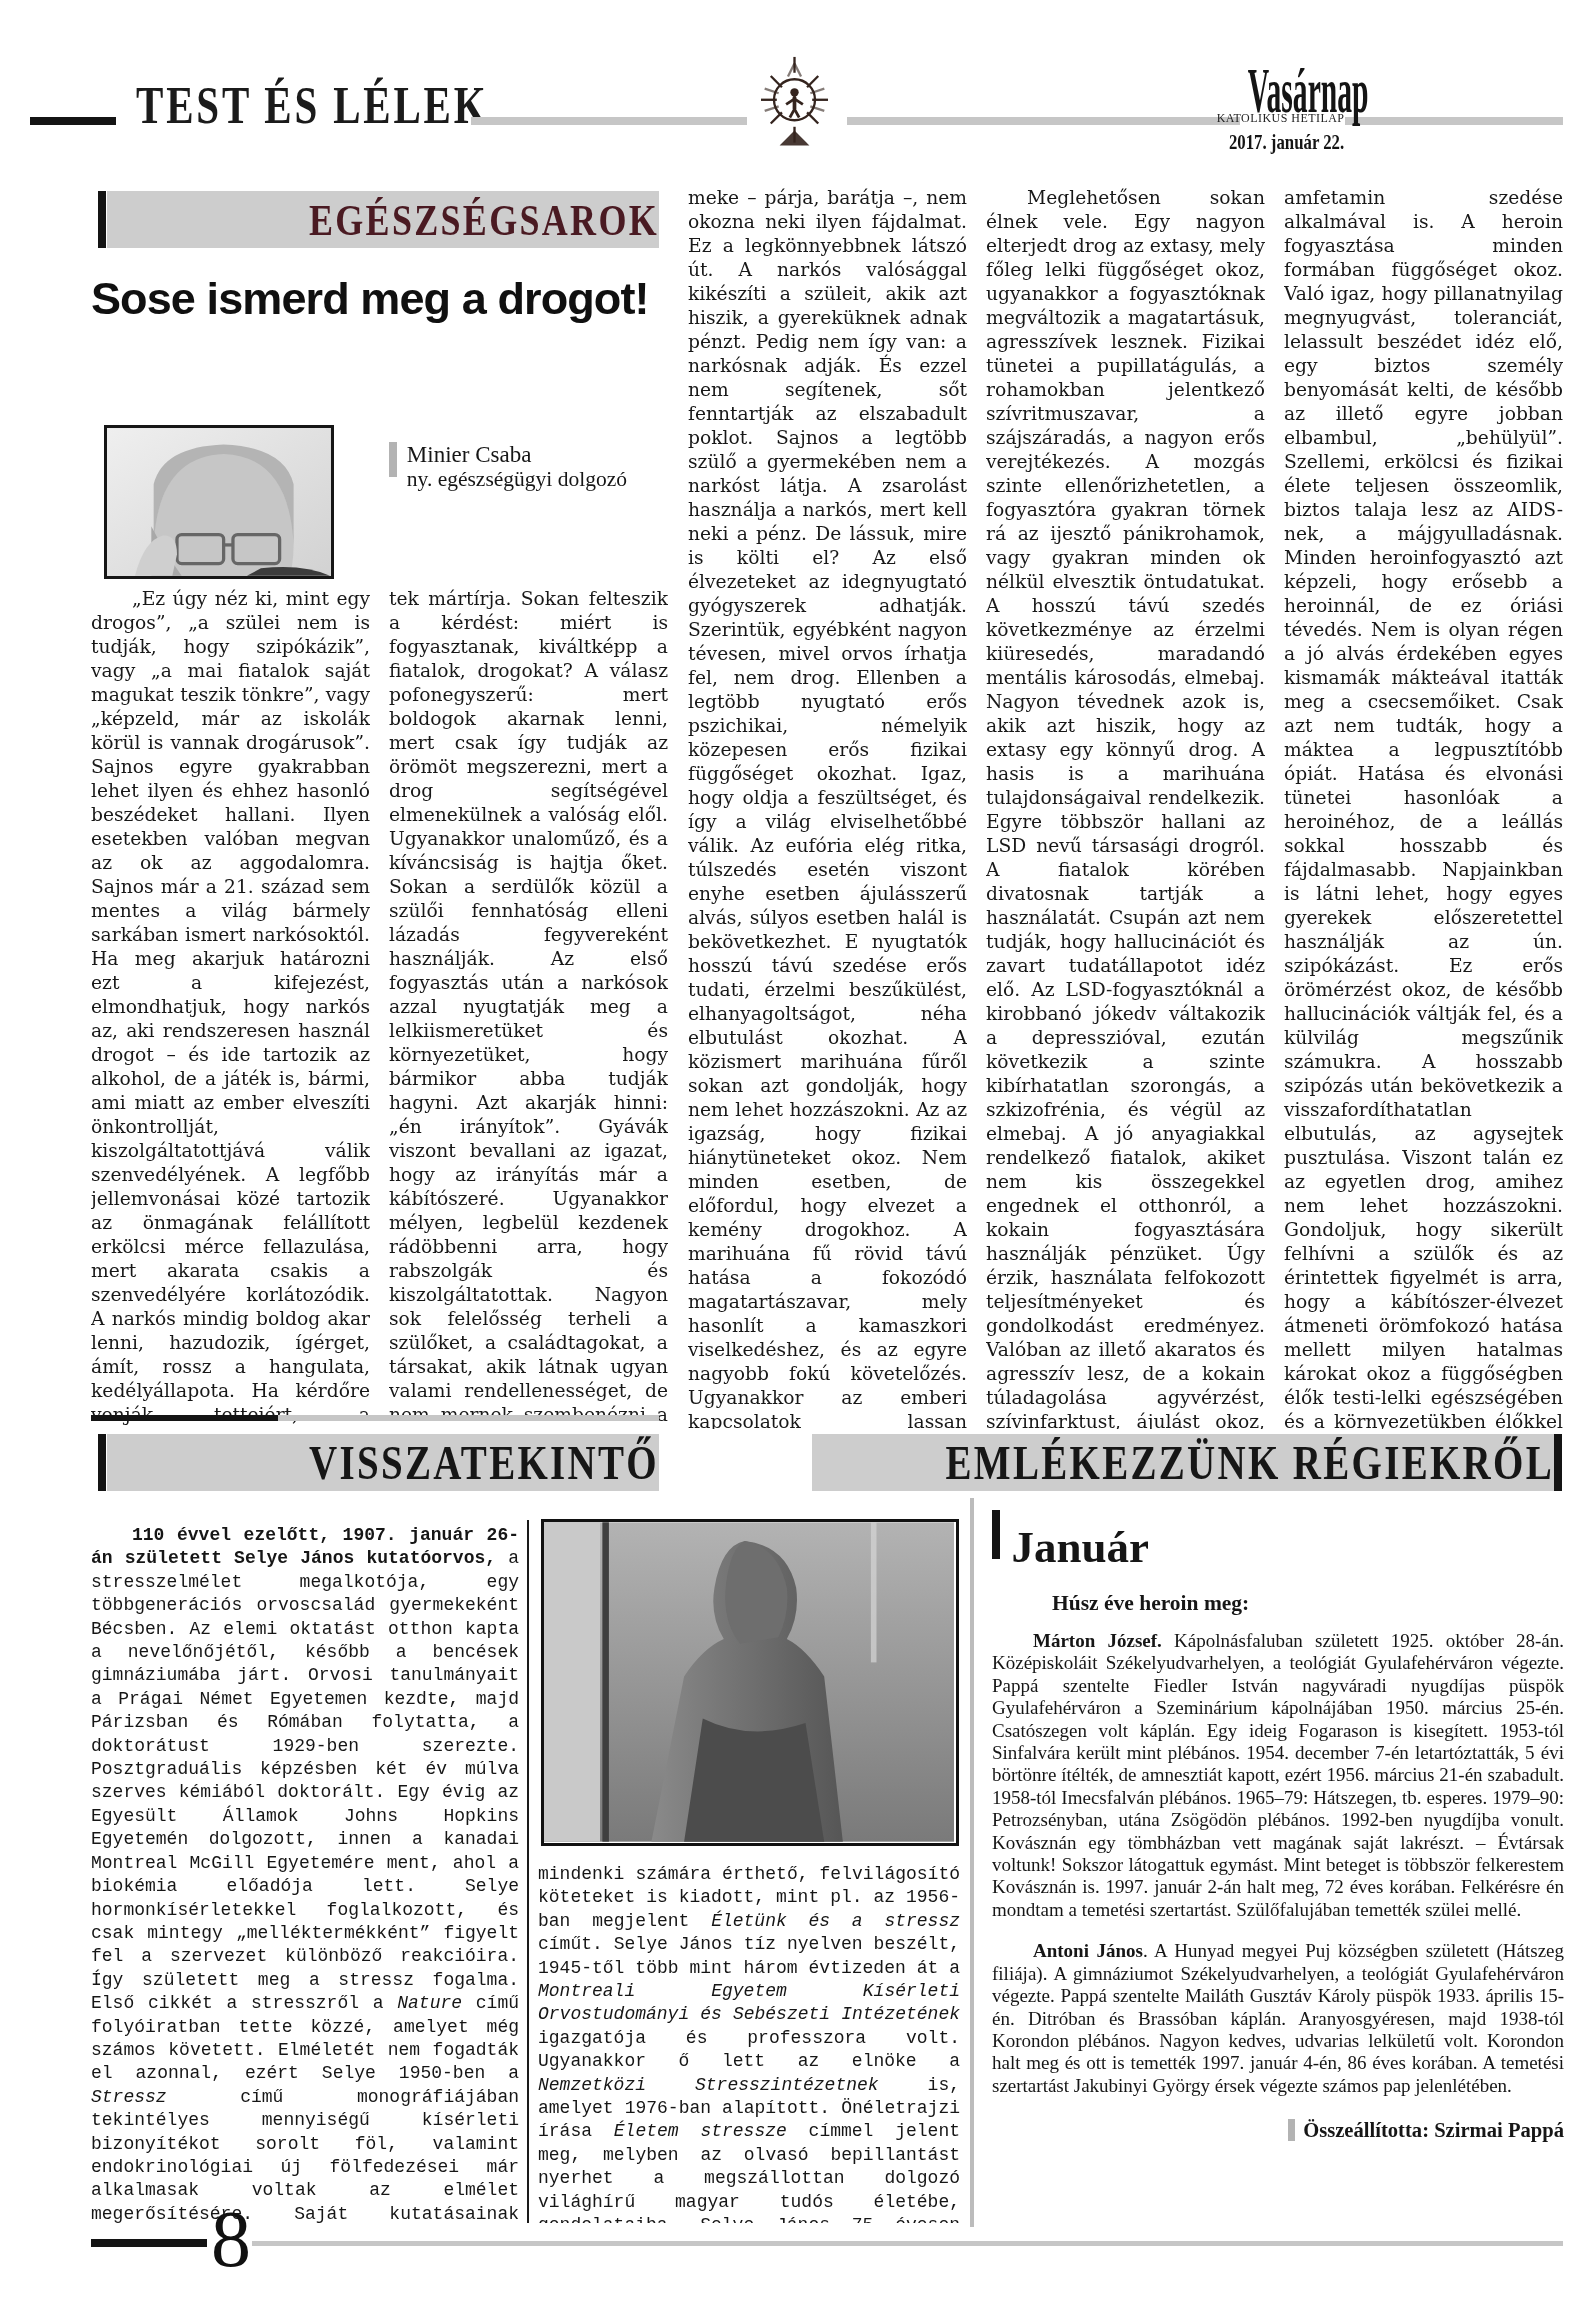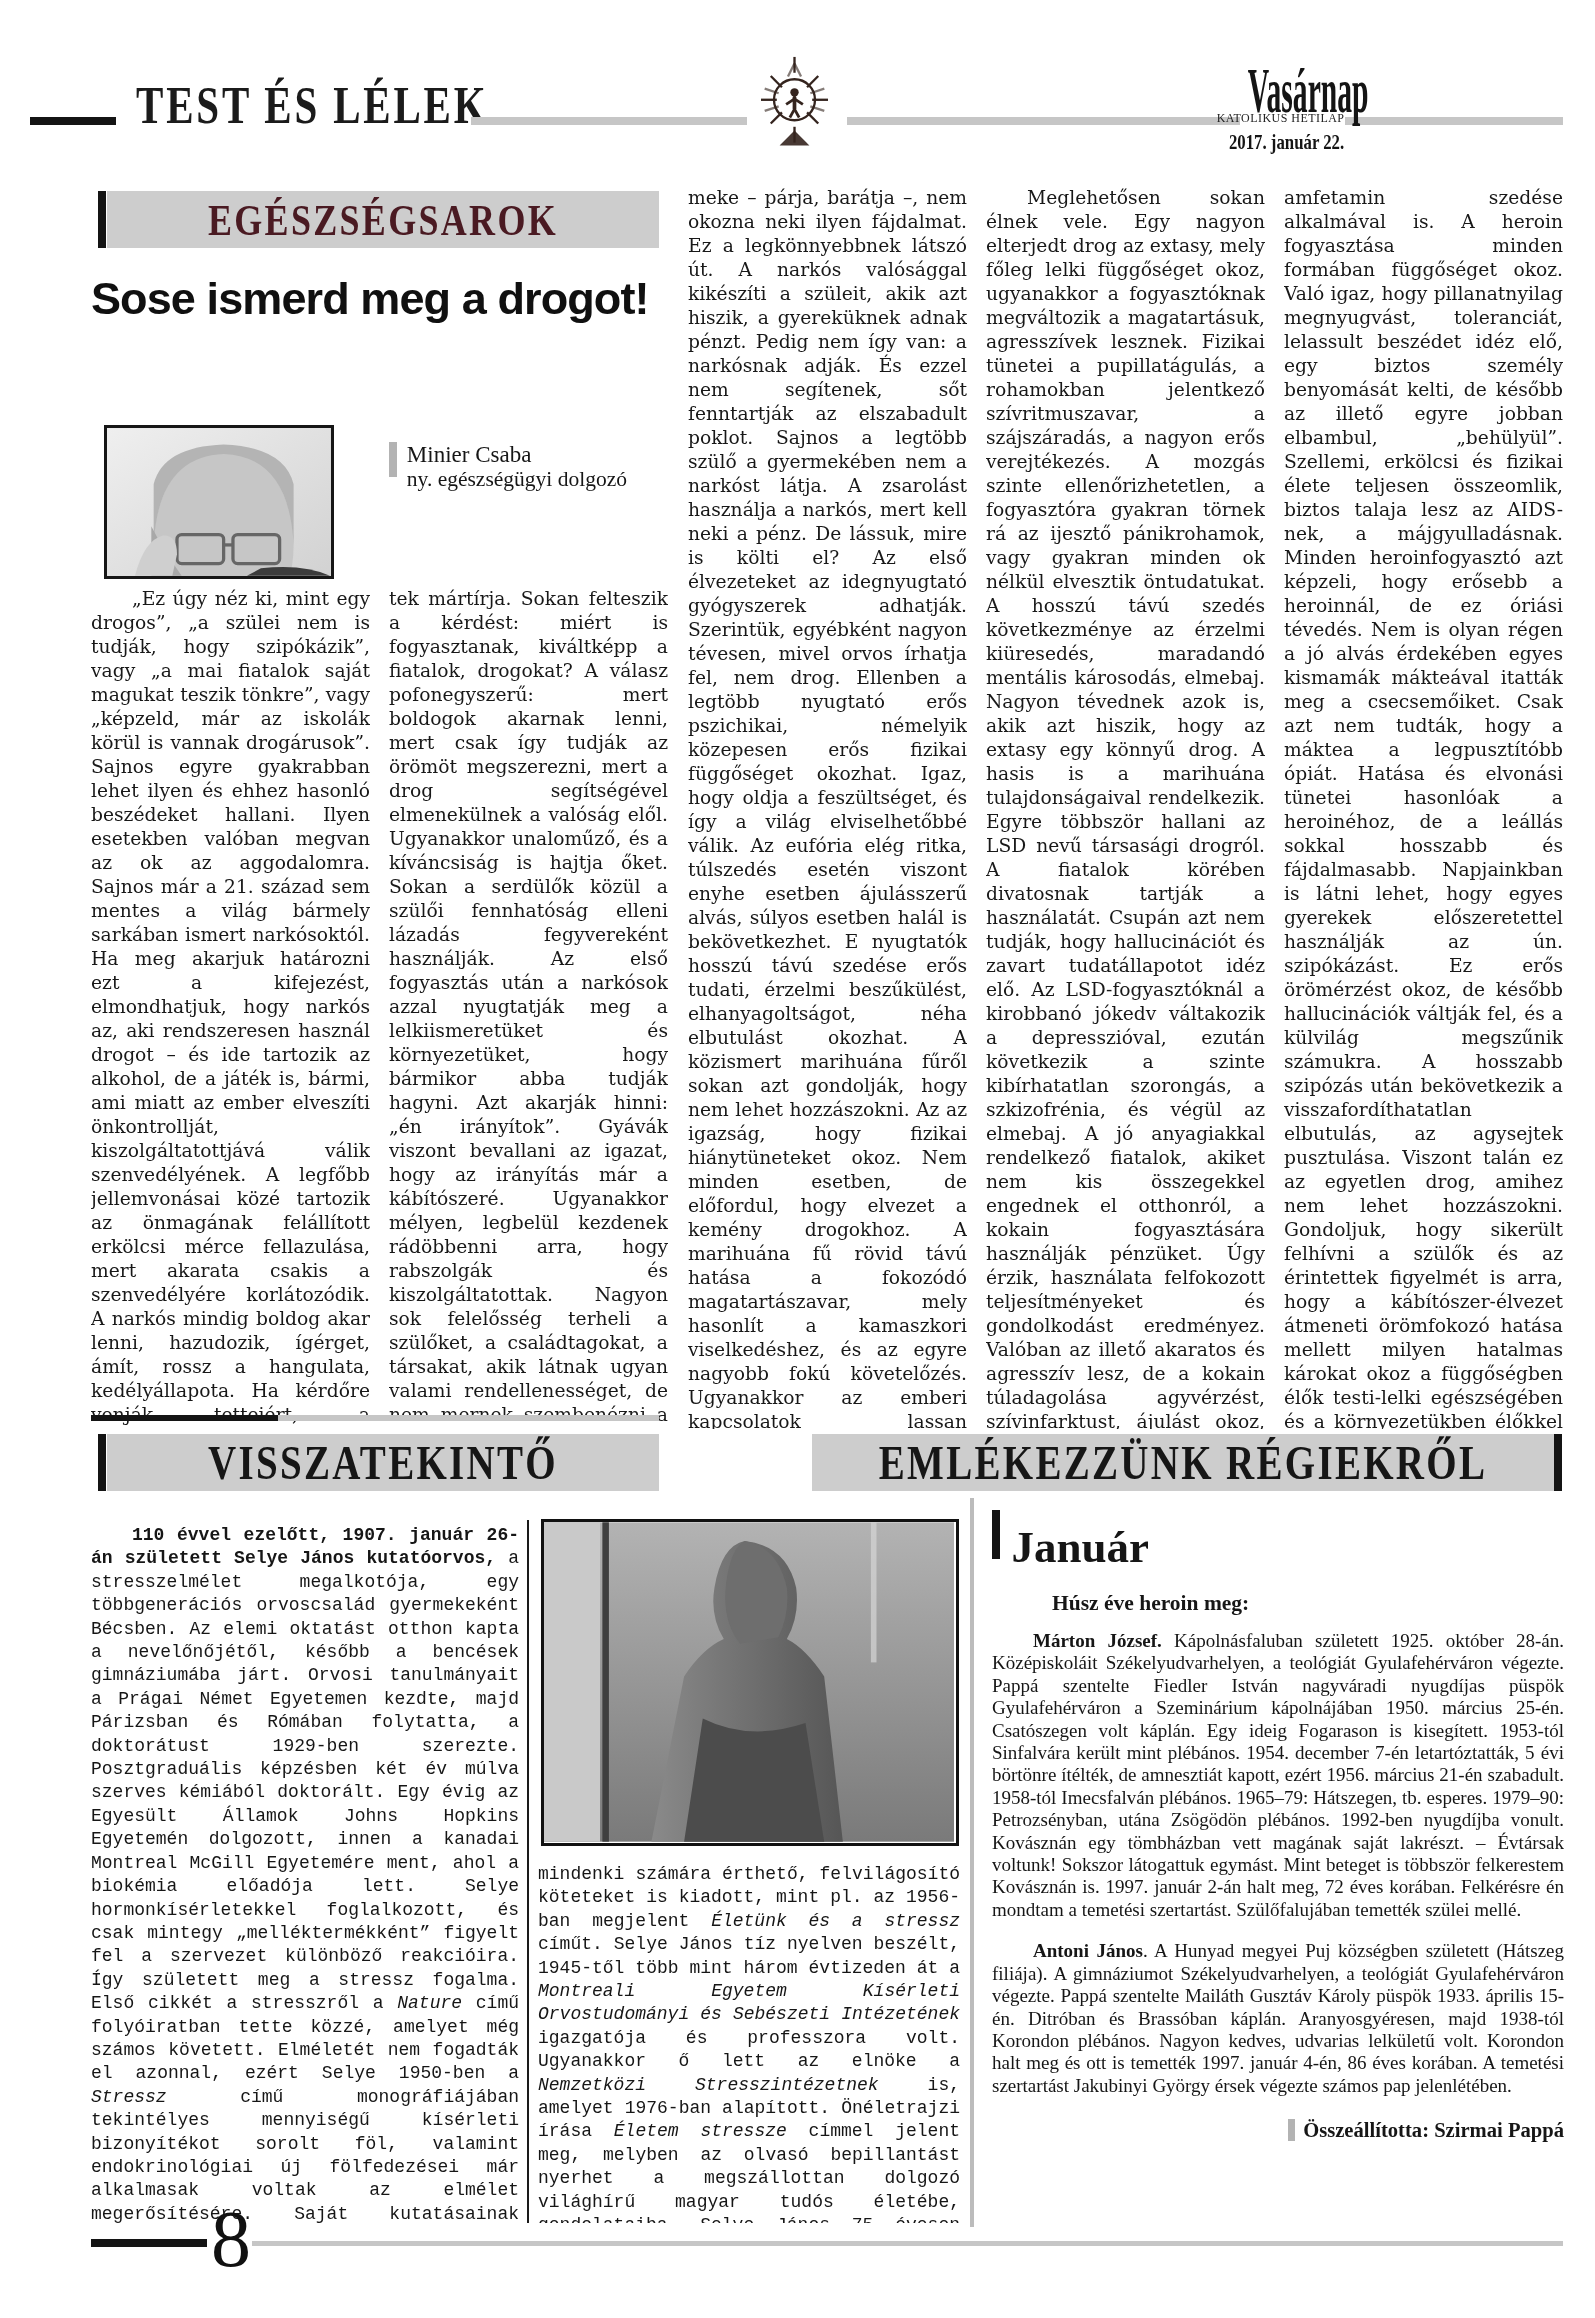--- a/index.html
+++ b/index.html
@@ -17,21 +17,21 @@
   .masthead{width:145px;}
   .masthead-title{font-family:"Liberation Serif",serif;font-weight:bold;font-size:57px;line-height:47px;
         transform:scale(.52,1.12);transform-origin:center top;white-space:nowrap;color:#141414;}
   .masthead-sub{font-family:"Liberation Serif",serif;font-size:12.6px;letter-spacing:0.5px;margin-top:0px;
         transform:scaleX(.95);transform-origin:center top;white-space:nowrap;color:#222;}
   .masthead-date{font-family:"Liberation Serif",serif;font-weight:bold;font-size:21.5px;margin-top:3.7px;
         transform:scaleX(.78);transform-origin:center top;white-space:nowrap;color:#151515;}
 
   
   .banner{background:#cdcdcd;}
-  .banner-inner{width:100%;height:100%;display:flex;align-items:center;justify-content:center;}
+  .banner-inner{width:100%;height:100%;display:flex;align-items:center;justify-content:flex-end;}
   .banner-title{font-family:"Liberation Serif",serif;font-weight:bold;letter-spacing:2.3px;
         transform:scaleY(1.22);white-space:nowrap;}
   .maroon{color:#4a1a22;}
   .black-accent{background:#141414;}
 
   
   .headline{font-family:"Liberation Sans",sans-serif;font-weight:700;font-size:45px;letter-spacing:-0.9px;
         color:#101010;white-space:nowrap;}
   .byline-row{display:flex;align-items:flex-start;gap:10.3px;margin-left:28px;}
   .byline-bar{width:7.5px;height:35px;background:#b3b3b3;}

